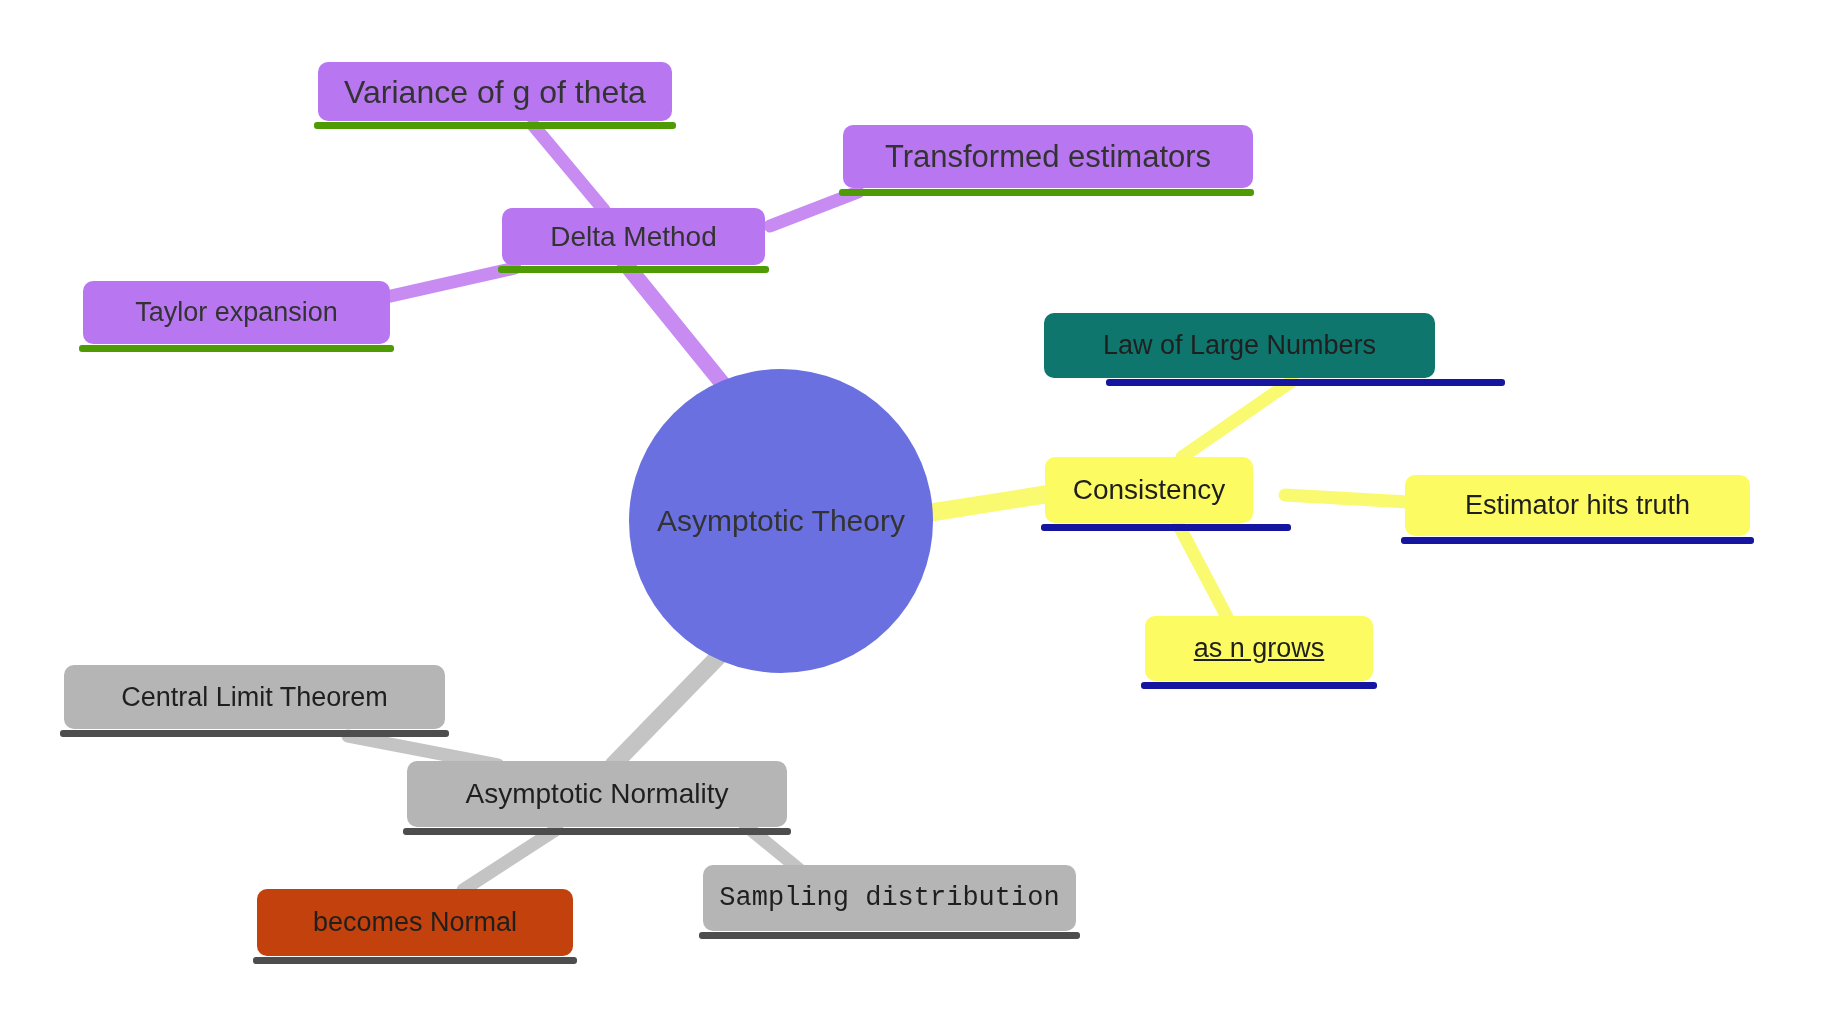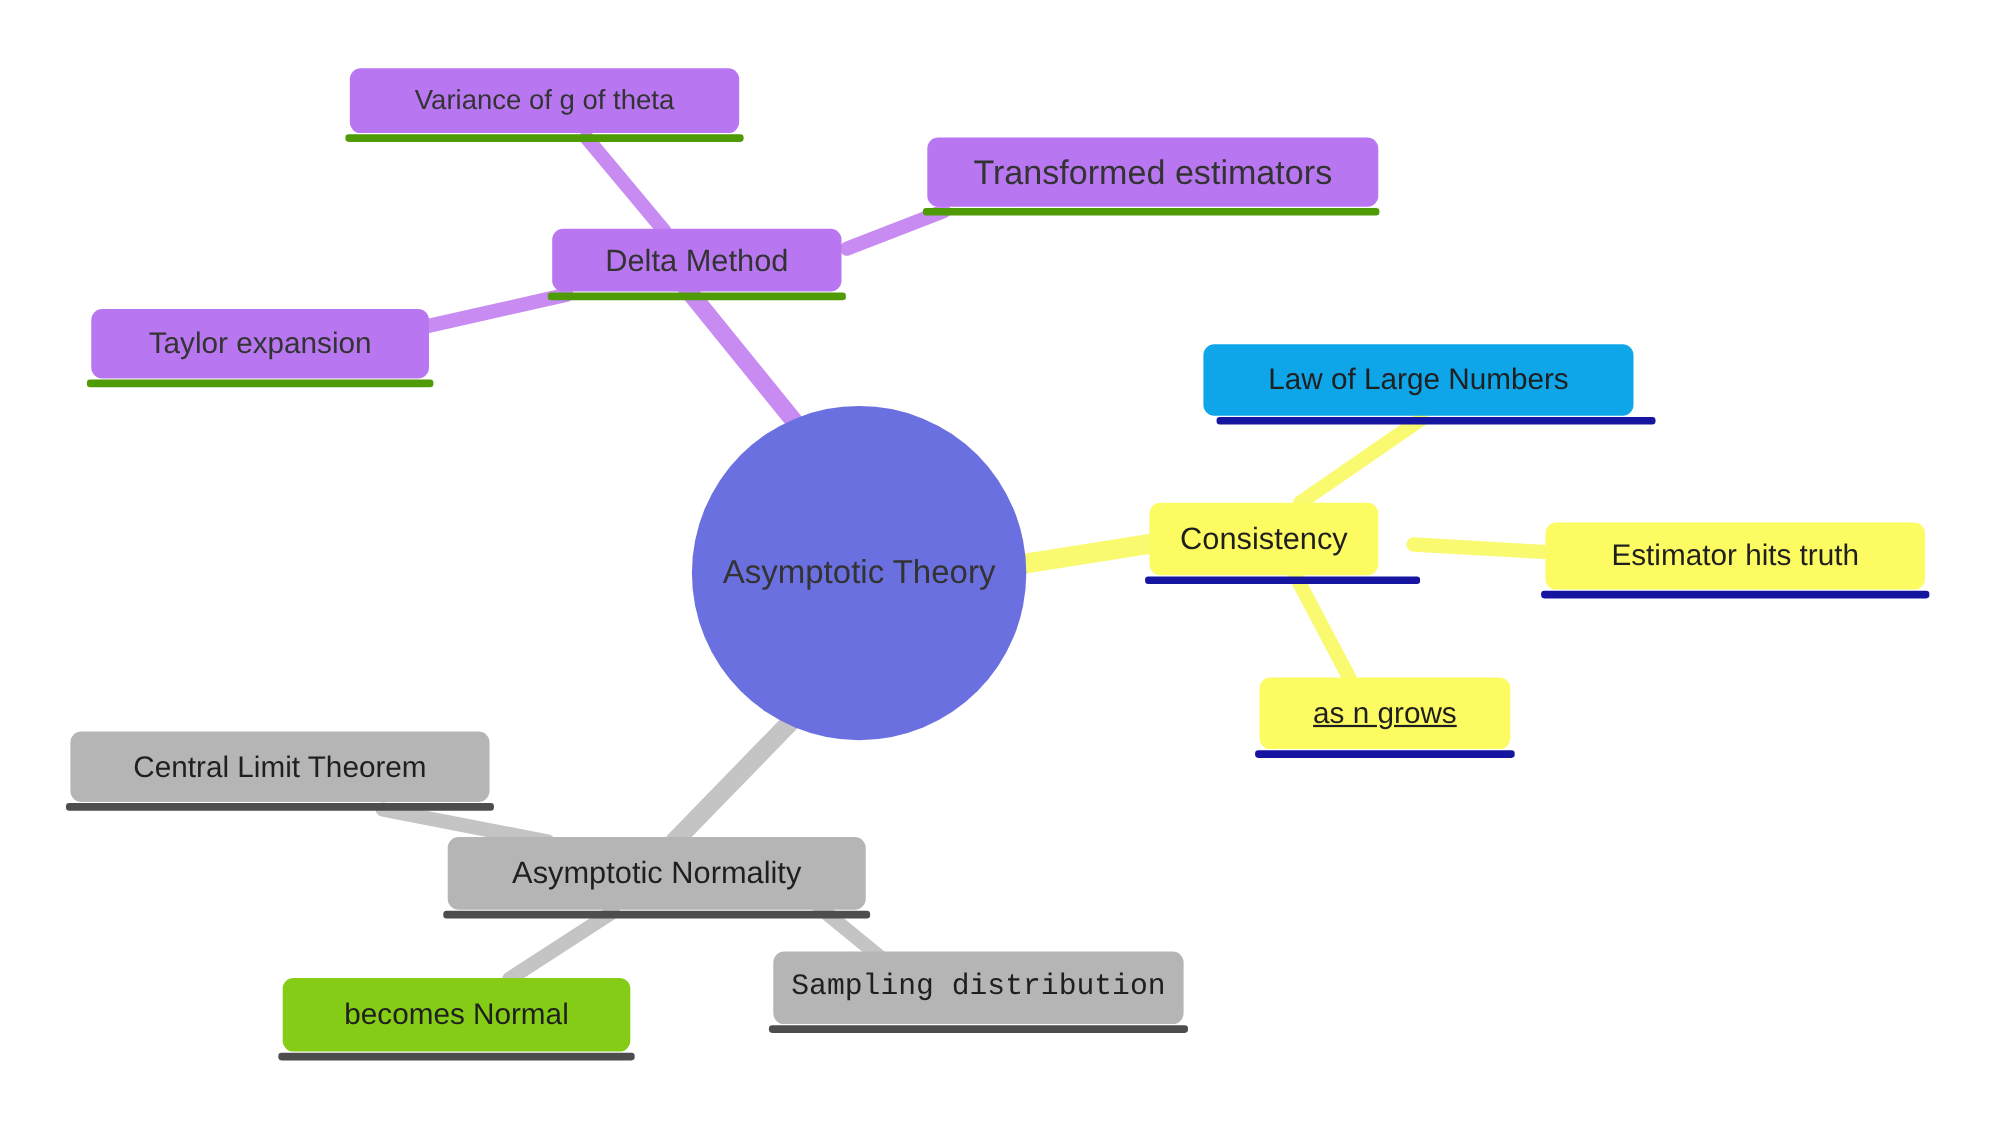--- a/index.html
+++ b/index.html
@@ -61,57 +61,57 @@
       <line x1="754" y1="620" x2="613" y2="765" stroke="#C4C4C4" stroke-width="17" stroke-linecap="round"></line>
       <line x1="348" y1="736" x2="498" y2="765" stroke="#C4C4C4" stroke-width="13" stroke-linecap="round"></line>
       <line x1="557" y1="829" x2="463" y2="890" stroke="#C4C4C4" stroke-width="13" stroke-linecap="round"></line>
       <line x1="745" y1="825" x2="800" y2="870" stroke="#C4C4C4" stroke-width="13" stroke-linecap="round"></line>
     </svg>
   <div id="nodes-layer">
       <div class="node" style="left: 502px; top: 208px; width: 263px; height: 57px; background: rgb(184, 119, 240); color: rgb(51, 51, 51); font-size: 28px;">
         <span>Delta Method</span>
       </div>
       <div class="node-underline" style="left: 498px; top: 266px; width: 271px; background: rgb(78, 155, 6);"></div>
-      <div class="node" style="left: 318px; top: 62px; width: 354px; height: 59px; background: rgb(184, 119, 240); color: rgb(51, 51, 51); font-size: 25px;">
+      <div class="node" style="left: 318px; top: 62px; width: 354px; height: 59px; background: rgb(184, 119, 240); color: rgb(51, 51, 51); font-size: 32px;">
         <span>Variance of g of theta</span>
       </div>
       <div class="node-underline" style="left: 314px; top: 122px; width: 362px; background: rgb(78, 155, 6);"></div>
       <div class="node" style="left: 843px; top: 125px; width: 410px; height: 63px; background: rgb(184, 119, 240); color: rgb(51, 51, 51); font-size: 31px;">
         <span>Transformed estimators</span>
       </div>
       <div class="node-underline" style="left: 839px; top: 189px; width: 415px; background: rgb(78, 155, 6);"></div>
       <div class="node" style="left: 83px; top: 281px; width: 307px; height: 63px; background: rgb(184, 119, 240); color: rgb(51, 51, 51); font-size: 27px;">
         <span>Taylor expansion</span>
       </div>
       <div class="node-underline" style="left: 79px; top: 345px; width: 315px; background: rgb(78, 155, 6);"></div>
       <div class="node" style="left: 1045px; top: 457px; width: 208px; height: 66px; background: rgb(252, 252, 98); color: rgb(31, 31, 31); font-size: 28px;">
         <span>Consistency</span>
       </div>
       <div class="node-underline" style="left: 1041px; top: 524px; width: 250px; background: rgb(21, 21, 160);"></div>
-      <div class="node" style="left: 1094px; top: 313px; width: 391px; height: 65px; background: #0ea5e9; color: rgb(31, 31, 31); font-size: 27px;">
+      <div class="node" style="left: 1044px; top: 313px; width: 391px; height: 65px; background: #0f766e; color: rgb(31, 31, 31); font-size: 27px;">
         <span>Law of Large Numbers</span>
       </div>
       <div class="node-underline" style="left: 1106px; top: 379px; width: 399px; background: rgb(21, 21, 160);"></div>
       <div class="node" style="left: 1405px; top: 475px; width: 345px; height: 61px; background: rgb(252, 252, 98); color: rgb(31, 31, 31); font-size: 27px;">
         <span>Estimator hits truth</span>
       </div>
       <div class="node-underline" style="left: 1401px; top: 537px; width: 353px; background: rgb(21, 21, 160);"></div>
       <div class="node" style="left: 1145px; top: 616px; width: 228px; height: 65px; background: rgb(252, 252, 98); color: rgb(31, 31, 31); font-size: 27px; text-decoration: underline;">
         <span>as n grows</span>
       </div>
       <div class="node-underline" style="left: 1141px; top: 682px; width: 236px; background: rgb(21, 21, 160);"></div>
       <div class="node" style="left: 407px; top: 761px; width: 380px; height: 66px; background: rgb(181, 181, 181); color: rgb(31, 31, 31); font-size: 28px;">
         <span>Asymptotic Normality</span>
       </div>
       <div class="node-underline" style="left: 403px; top: 828px; width: 388px; background: rgb(77, 77, 77);"></div>
       <div class="node" style="left: 64px; top: 665px; width: 381px; height: 64px; background: rgb(181, 181, 181); color: rgb(31, 31, 31); font-size: 27px;">
         <span>Central Limit Theorem</span>
       </div>
       <div class="node-underline" style="left: 60px; top: 730px; width: 389px; background: rgb(77, 77, 77);"></div>
-      <div class="node" style="left: 257px; top: 889px; width: 316px; height: 67px; background: #84cc16; color: rgb(31, 31, 31); font-size: 27px;">
+      <div class="node" style="left: 257px; top: 889px; width: 316px; height: 67px; background: #c2410c; color: rgb(31, 31, 31); font-size: 27px;">
         <span>becomes Normal</span>
       </div>
       <div class="node-underline" style="left: 253px; top: 957px; width: 324px; background: rgb(77, 77, 77);"></div>
       <div class="node" style="left: 703px; top: 865px; width: 373px; height: 66px; background: rgb(181, 181, 181); color: rgb(31, 31, 31); font-size: 27px; font-family: Liberation Mono, monospace;">
         <span>Sampling distribution</span>
       </div>
       <div class="node-underline" style="left: 699px; top: 932px; width: 381px; background: rgb(77, 77, 77);"></div>
       <div class="root-circle" style="left: 629px; top: 369px; width: 304px; height: 304px; background: rgb(106, 112, 224); color: rgb(51, 51, 51); font-size: 30px; align-items: center;">
         <span>Asymptotic Theory</span>
       </div>

